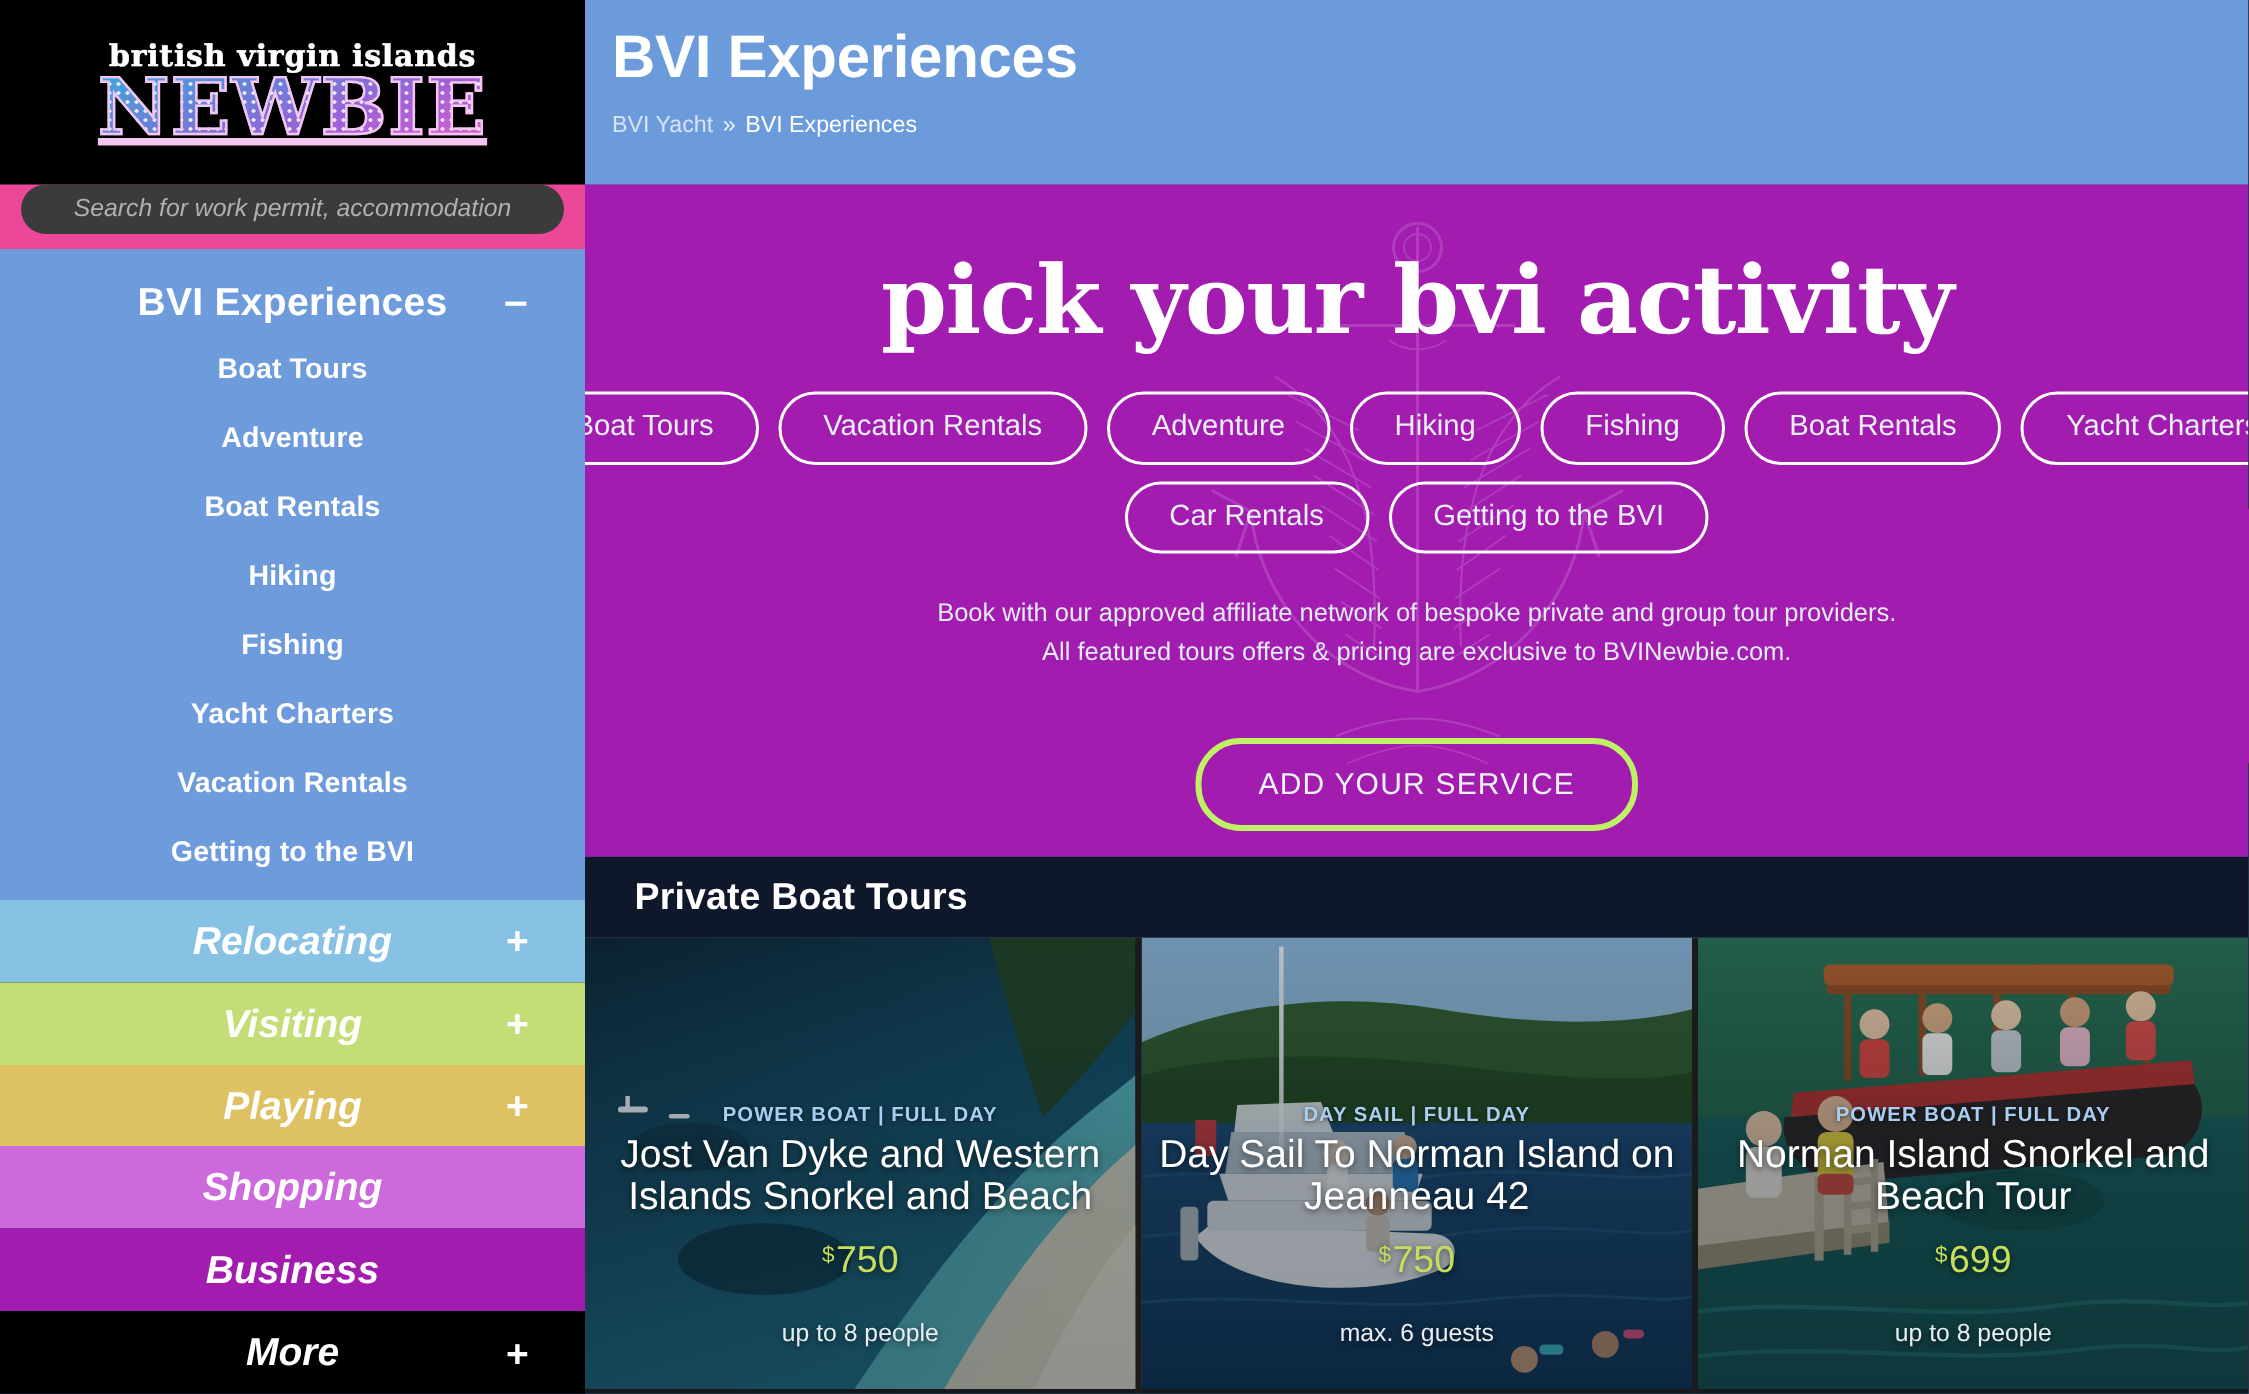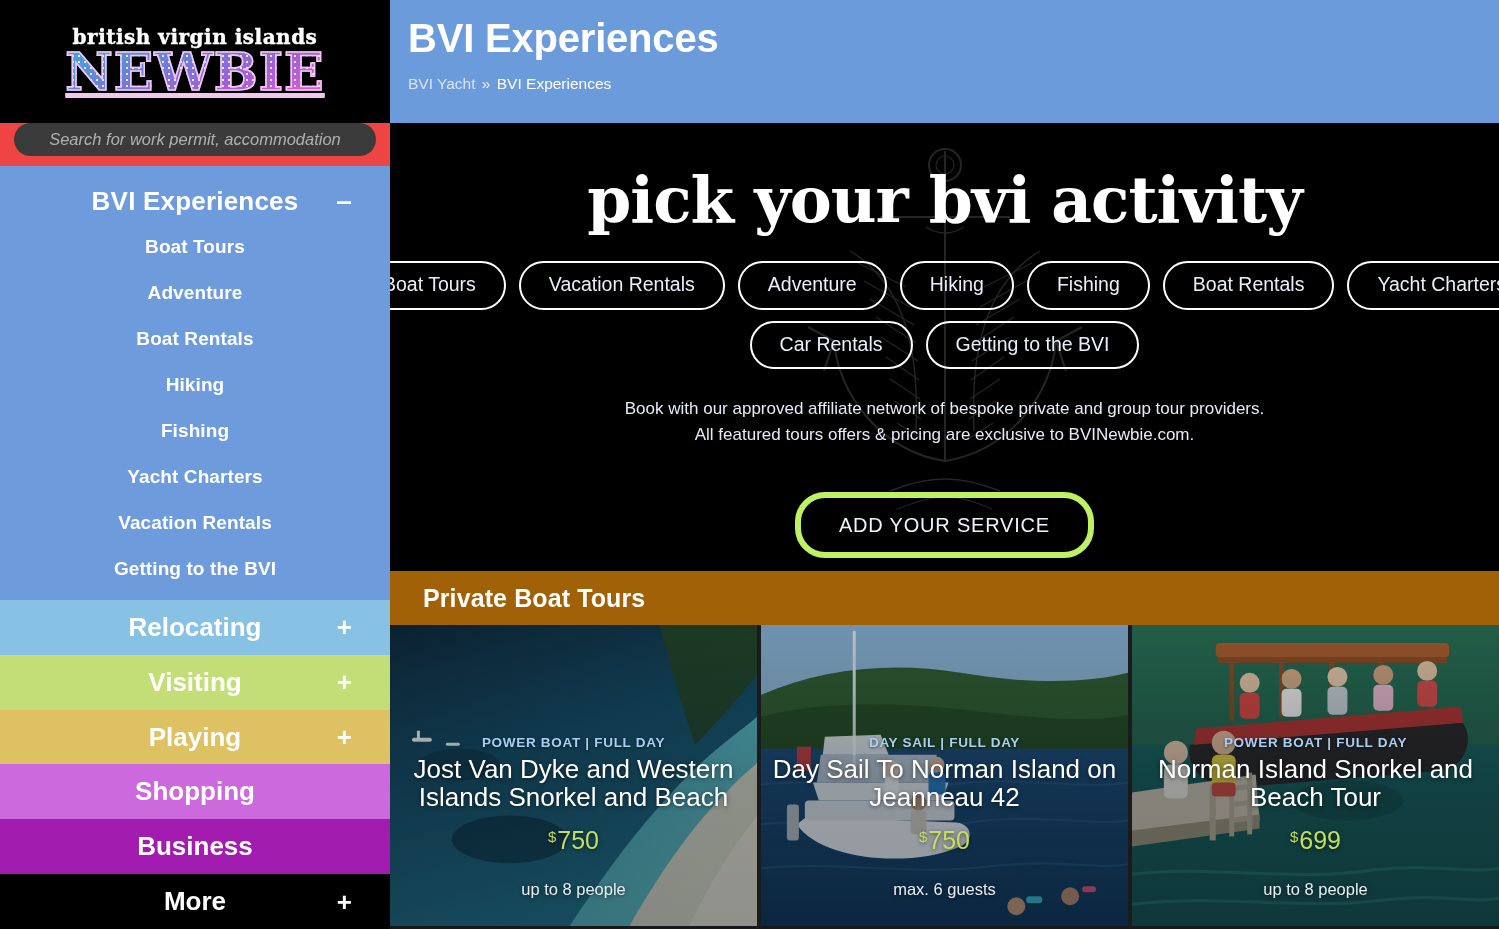--- a/index.html
+++ b/index.html
@@ -50,21 +50,21 @@
     background-clip: text;
     color: transparent;
     -webkit-text-stroke: 1.6px #f3c6f0;
     paint-order: stroke fill;
     text-decoration: underline;
   }
 
   .search-wrap {
     flex: 0 0 42px;
     padding: 0 14px 10px 14px;
-    background: #ef4444;
+    background: #ec4899;
     display: flex; align-items: flex-start;
   }
   .search-input {
     width: 100%; height: 33px;
     border-radius: 17px;
     border: none; outline: none;
     background: #3b3b3b;
     color: #b9b9b9;
     font-size: 16.5px;
     font-style: italic;
@@ -101,20 +101,21 @@
     color: #fff; font-size: 19px; font-weight: bold; letter-spacing: 0.1px;
     cursor: pointer;
   }
 
   .nav-section {
     position: relative;
     height: 59px; width: 100%;
     display: flex; align-items: center; justify-content: center;
     color: #fff; font-size: 26px; font-weight: bold;
     cursor: pointer;
+    font-style: italic;
   }
   .nav-section .toggle {
     position: absolute; right: 38px; top: 50%; transform: translateY(-50%);
     font-size: 26px; font-weight: bold; color: #fff; line-height: 1;
   }
 
   
   .main { flex: 1 1 auto; height: 929px; position: relative; overflow: hidden; background: #5b7cae; }
 
   .topbar {
@@ -136,21 +137,21 @@
     color: #e3ecf9;
   }
   .breadcrumb .crumb-home { color: #d8e4f6; }
   .breadcrumb .crumb-sep { color: #e9f0fb; margin: 0 2px; }
   .breadcrumb .crumb-current { color: #ffffff; }
 
   
   .hero {
     position: relative;
     height: 448px;
-    background: #000000;
+    background: #a21caf;
     overflow: hidden;
     text-align: center;
   }
   .hero-watermark {
     position: absolute;
     left: 50%; top: 8px;
     transform: translateX(-50%);
     width: 430px; height: 440px;
     opacity: 0.16;
     pointer-events: none;
@@ -186,36 +187,36 @@
     font-family: "Liberation Sans", sans-serif;
   }
   .hero-desc {
     margin-top: 27px;
     color: #e4ebf6;
     font-size: 17px;
     line-height: 1.55;
   }
   .cta-wrap { margin-top: 43px; display: flex; justify-content: center; }
   .cta {
-    border: 6px solid #bef264;
+    border: 4px solid #bef264;
     border-radius: 30px;
     background: transparent;
     color: #eef3fa;
     font-size: 20px;
     letter-spacing: 0.8px;
     padding: 17px 38px;
     line-height: 1;
     cursor: pointer;
     font-family: "Liberation Sans", sans-serif;
   }
 
   
   .section-bar {
     height: 54px;
-    background: #a16207;
+    background: #0f172a;
     display: flex; align-items: center;
     padding-left: 33px;
   }
   .section-bar .section-title {
     color: #ffffff;
     font-size: 25px;
     font-weight: bold;
     letter-spacing: 0.1px;
   }
 

